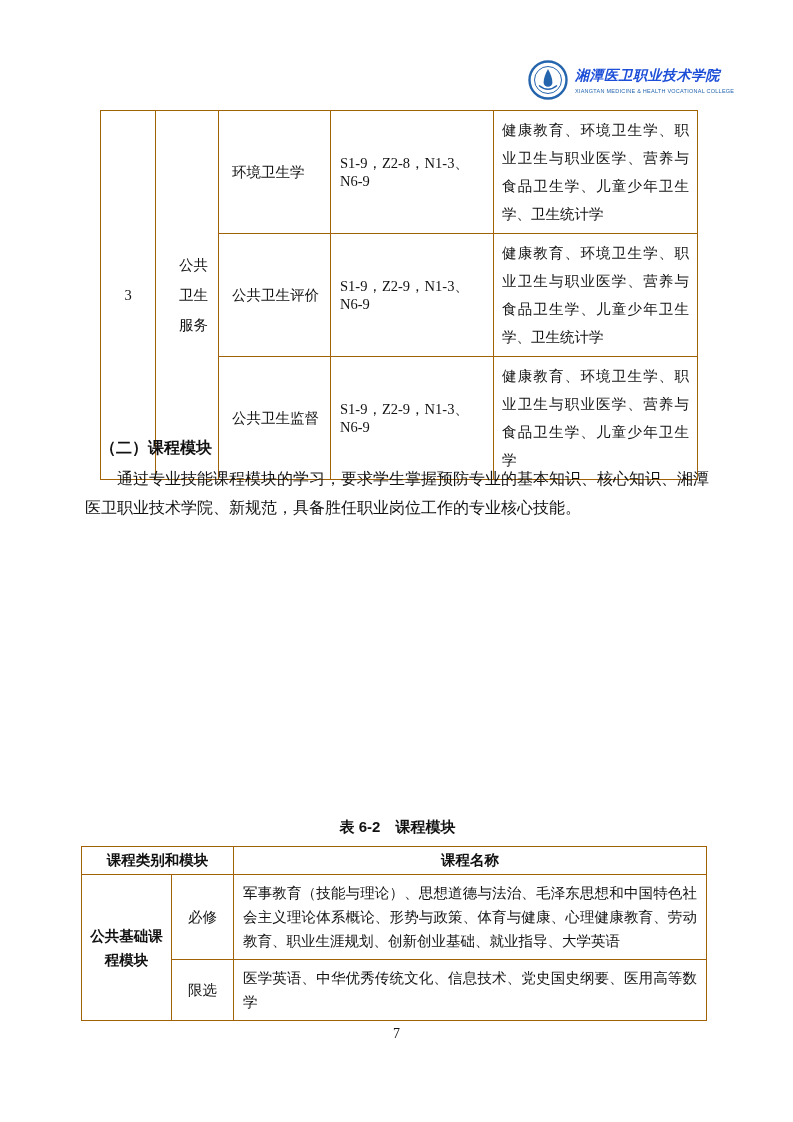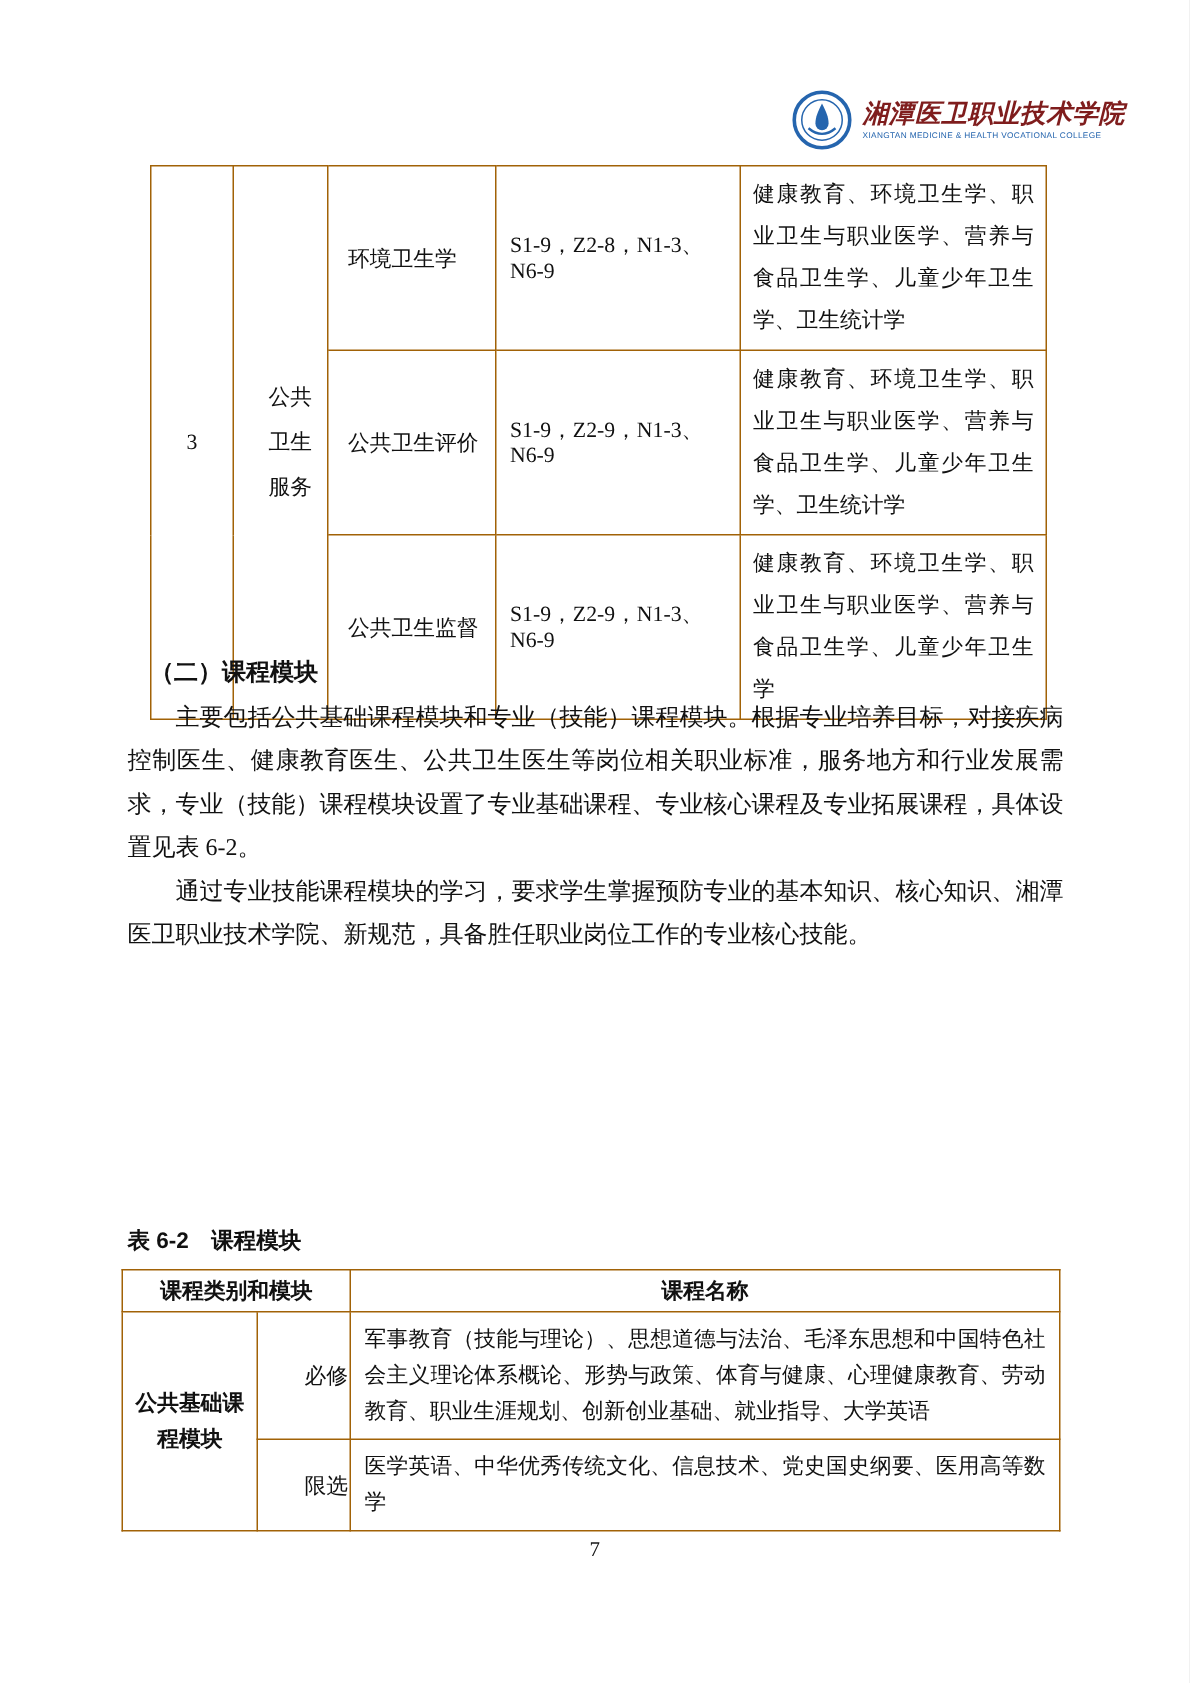--- a/index.html
+++ b/index.html
@@ -8,22 +8,22 @@
     position:relative; width:793px; height:1122px; margin:0 auto;
     background:#ffffff; overflow:hidden;
     font-family:"Liberation Serif","DejaVu Serif",serif; color:#111;
   }
 
   
   .logo { position:absolute; top:60px; left:528px; display:flex; align-items:center; gap:7px; }
   .emblem { flex:0 0 auto; }
   .logo-text { display:flex; flex-direction:column; justify-content:center; }
   .logo-cn {
-    font-weight:bold; font-style:italic; font-size:17px; line-height:20px;
-    color:#7f1d1d; letter-spacing:0.5px; white-space:nowrap;
+    font-weight:bold; font-style:italic; font-size:14px; line-height:20px;
+    color:#1d4ed8; letter-spacing:0.5px; white-space:nowrap;
     font-family:"Liberation Serif",serif;
   }
   .logo-en {
     font-size:5.5px; line-height:7px; color:#2565ae; letter-spacing:0.25px;
     white-space:nowrap; margin-top:2px; font-family:"Liberation Sans",sans-serif;
   }
 
   
   table { border-collapse:collapse; }
   td { border:1px solid #a16207; vertical-align:middle; }
@@ -48,37 +48,37 @@
     font-family:"Liberation Sans","DejaVu Sans",sans-serif;
   }
   .body-text {
     position:absolute; left:85px; top:464px; width:624px;
     font-size:16px; line-height:29px; text-align:justify;
   }
   .body-text p { margin:0; text-indent:2em; }
 
   
   .caption {
-    position:absolute; left:85px; top:818px; width:625px; text-align:left;
+    position:absolute; left:85px; top:818px; width:625px; text-align:center;
     font-size:15px; font-weight:bold;
     font-family:"Liberation Sans","DejaVu Sans",sans-serif;
   }
   .t2 {
     position:absolute; left:81px; top:846px; width:625px;
     table-layout:fixed; font-size:14.5px;
   }
   .t2 .hcell {
     font-weight:bold; text-align:center; height:28px;
     font-family:"Liberation Sans","DejaVu Sans",sans-serif;
   }
   .t2 .t2-module {
     font-weight:bold; text-align:center; padding:3px 6px; line-height:24px;
     font-family:"Liberation Sans","DejaVu Sans",sans-serif;
   }
-  .t2 .t2-type { text-align:right;margin-top:29px; }
+  .t2 .t2-type { text-align:center;margin-top:29px; }
   .t2 .t2-courses { text-align:justify; line-height:24px; padding:6px 9px; }
   .t2 .rA td { height:76px; }
   .t2 .rB td { height:42px; }
 
   
   .page-num {
     position:absolute; top:1026px; left:0; width:100%;
     text-align:center; font-size:14px;
   }
 </style>
@@ -125,21 +125,20 @@
       <td class="c-task">公共卫生监督</td>
       <td class="c-code">S1-9，Z2-9，N1-3、N6-9</td>
       <td class="c-course">健康教育、环境卫生学、职业卫生与职业医学、营养与食品卫生学、儿童少年卫生学</td>
     </tr>
   </tbody>
     </table>
 
   <h3 class="sec">（二）课程模块</h3>
 
   <div class="body-text">
-    <p>主要包括公共基础课程模块和专业（技能）课程模块。根据专业培养目标，对接疾病控制医生、健康教育医生、公共卫生医生等岗位相关职业标准，服务地方和行业发展需求，专业（技能）课程模块设置了专业基础课程、专业核心课程及专业拓展课程，具体设置见表 6-2。</p>
     <p>通过专业技能课程模块的学习，要求学生掌握预防专业的基本知识、核心知识、湘潭医卫职业技术学院、新规范，具备胜任职业岗位工作的专业核心技能。</p>
   </div>
 
   <div class="caption">表 6-2　课程模块</div>
 
   <table class="t2">
     <colgroup>
       <col style="width:90px">
         <col style="width:62px">
         <col style="width:473px">

